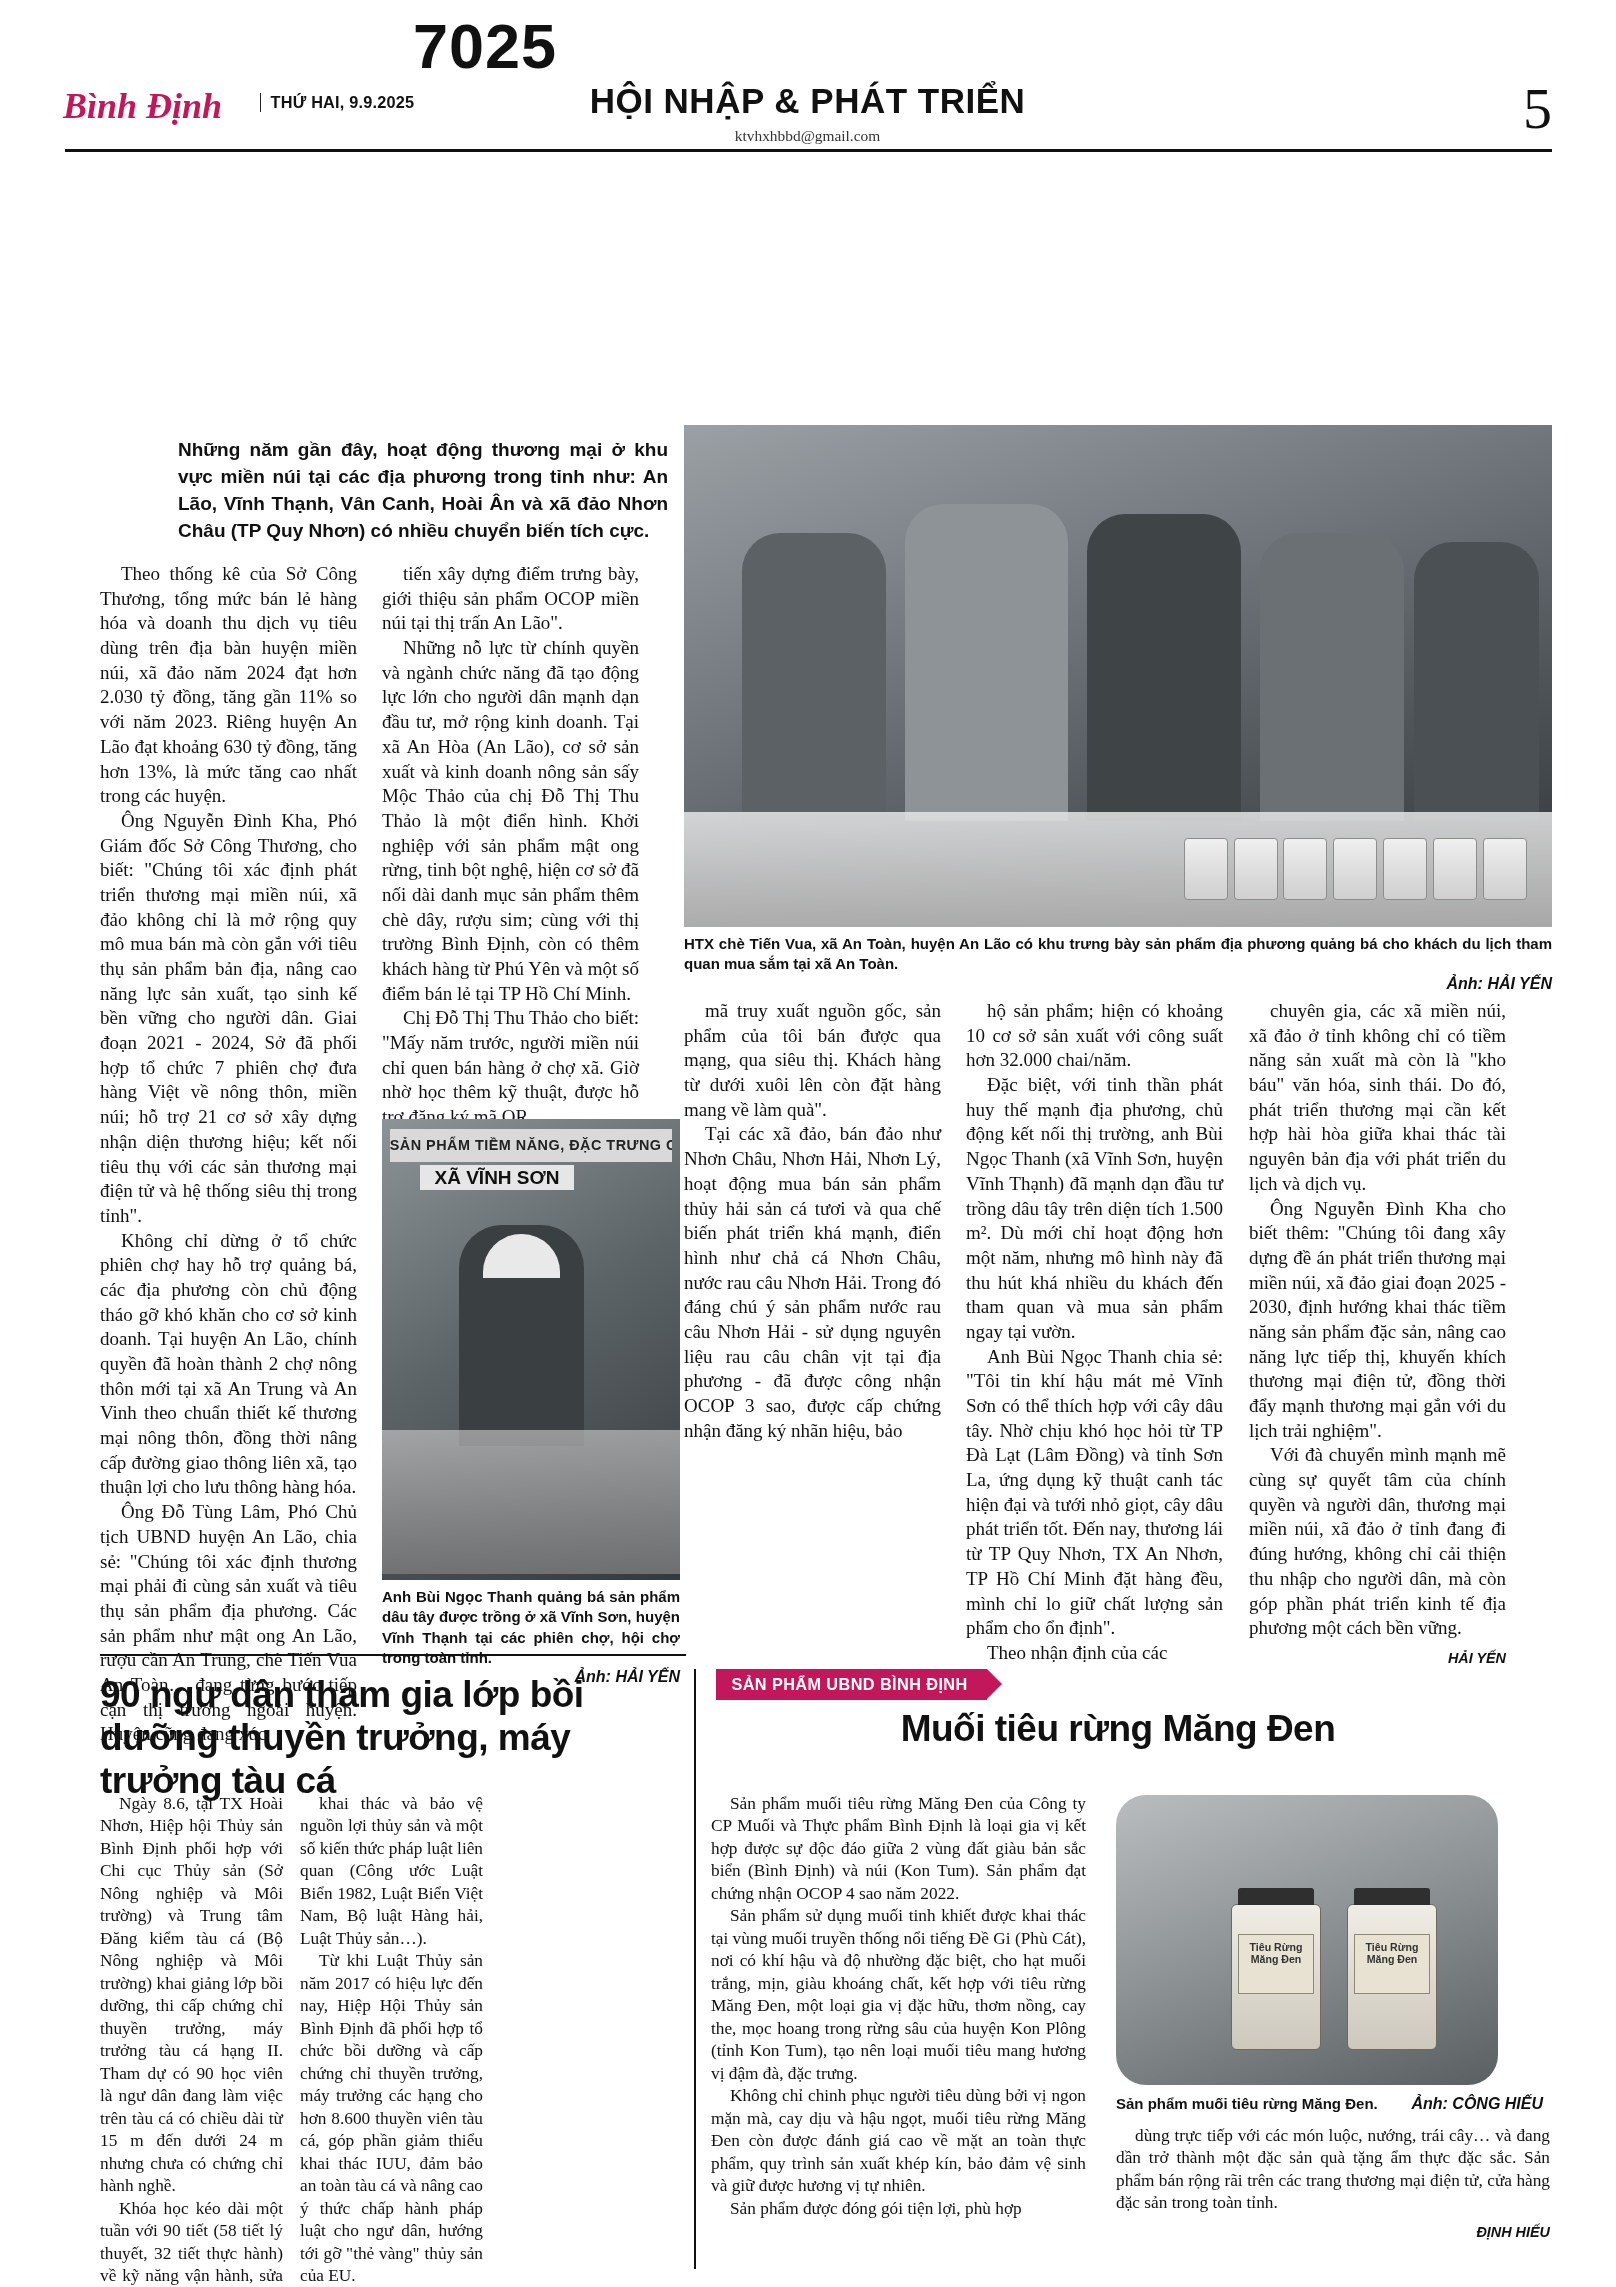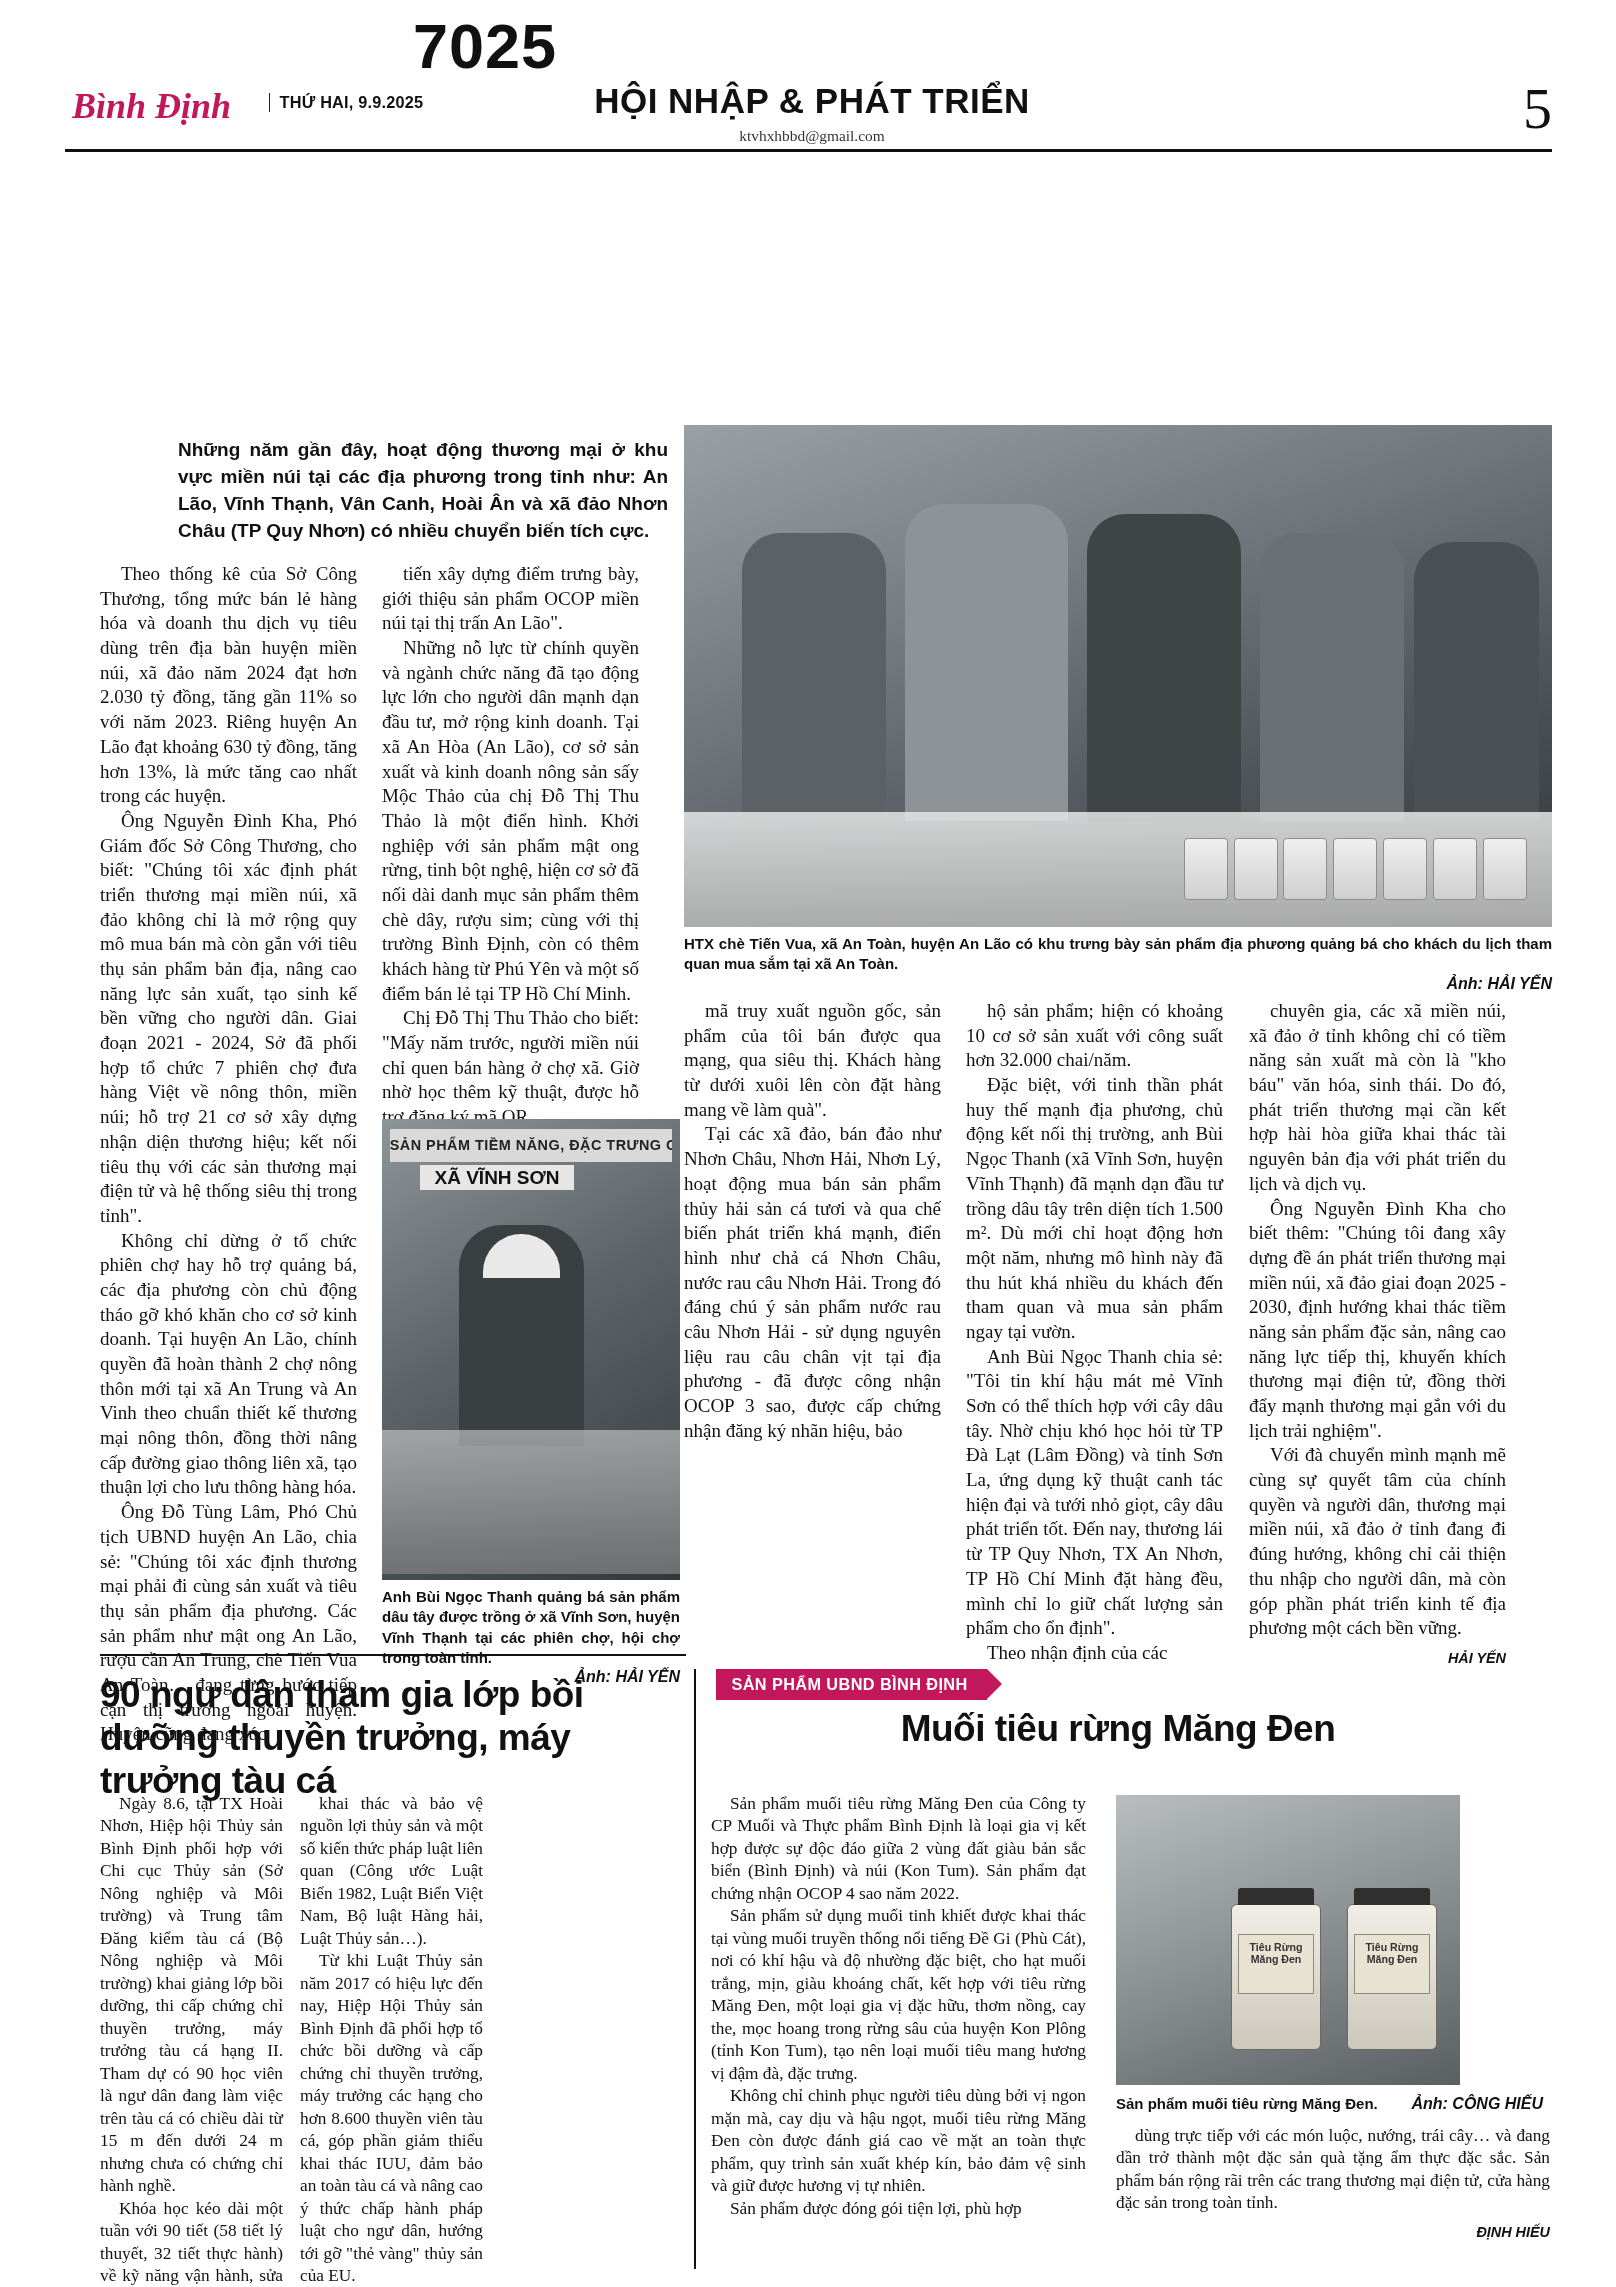--- a/index.html
+++ b/index.html
@@ -32,21 +32,21 @@
     font-weight: bold;
     font-size: 63px;
     letter-spacing: 1px;
     color: #111;
   }
 
   
   .masthead {
     position: absolute;
     top: 85px;
-    left: 72px;
+    left: 63px;
     right: 65px;
     height: 58px;
   }
   .brand {
     position: absolute;
     left: 0;
     top: 0;
     font-family: "Liberation Serif", serif;
     font-weight: bold;
     font-style: italic;
@@ -318,24 +318,25 @@
     left: 684px;
     width: 868px;
     text-align: center;
   }
 
   .br1 { top: 1793px; left: 711px; width: 375px; }
   .photo-right {
     position: absolute;
     top: 1795px;
     left: 1116px;
-    width: 344px;
+    width: 382px;
     height: 290px;
     background: linear-gradient(160deg,#b9bdbf 0%, #8f9497 45%, #5a6062 100%);
     overflow: hidden;
+    border-radius: 30px;
   }
   .photo-right .bottle {
     position: absolute;
     bottom: 35px;
     width: 88px;
     height: 144px;
     background: linear-gradient(180deg,#f0ede6,#cdc8bc);
     border: 1.9px solid #6f6a60;
     border-radius: 5.8px;
   }

